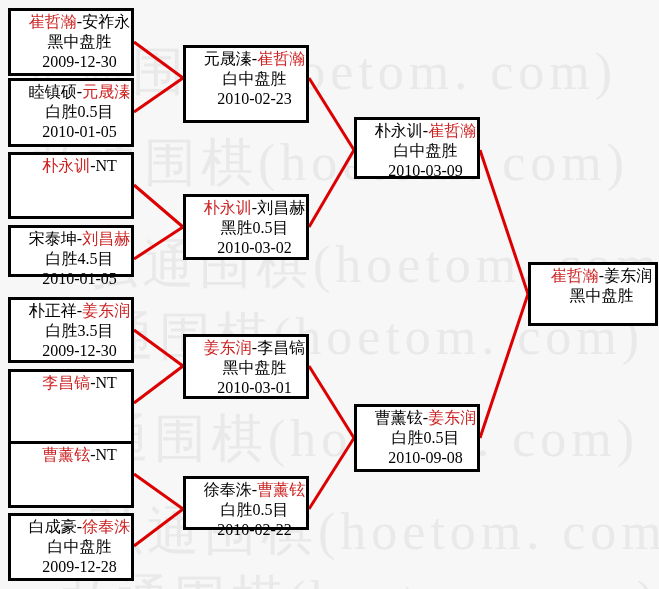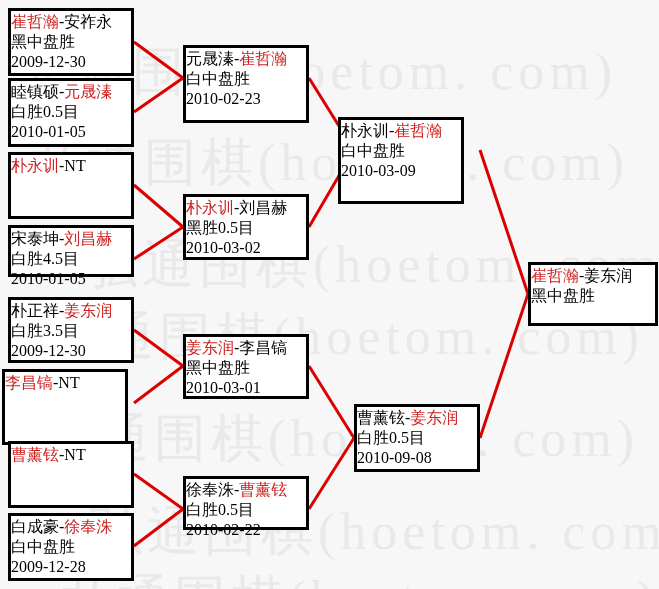--- a/index.html
+++ b/index.html
@@ -16,22 +16,23 @@
     position:absolute;z-index:0;
     font-size:52px;line-height:1.05;white-space:nowrap;
     color:var(--wm,#e9e9e9);letter-spacing:5px;
     user-select:none;pointer-events:none;
   }
   svg.connectors{position:absolute;left:0;top:0;z-index:1;}
   svg.connectors line{stroke:var(--line,#dd0000);stroke-width:3;}
   .box{
     position:absolute;z-index:2;box-sizing:border-box;
     width:126px;background:#ffffff;border:3px solid #000000;
-    text-align:left;font-size:16px;line-height:20px;color:#000;
+    text-align:center;font-size:16px;line-height:20px;color:#000;
     padding-top:1px;
+    padding-left:17px;
   }
   .box .names{white-space:nowrap;}
   .win{color:var(--win,#cc2222);}
 </style>
 </head>
 <body style="background: rgb(247, 247, 247);">
 
 <div class="stage">
 
   <div class="wm" style="left:18px;top:45px">弘通围棋(hoetom. com)</div>
@@ -77,21 +78,21 @@
   <div class="box" style="left:8px;top:225px;height:52px">
     <div class="names"><span class="p1">宋泰坤</span><span>-</span><span class="p2 win">刘昌赫</span></div>
     <div>白胜4.5目</div>
     <div>2010-01-05</div>
   </div>
   <div class="box" style="left:8px;top:297px;height:66px">
     <div class="names"><span class="p1">朴正祥</span><span>-</span><span class="p2 win">姜东润</span></div>
     <div>白胜3.5目</div>
     <div>2009-12-30</div>
   </div>
-  <div class="box" style="left:2px;top:369px;height:76px">
+  <div class="box" style="left:8px;top:369px;height:76px">
     <div class="names"><span class="p1 win">李昌镐</span><span>-</span><span class="p2">NT</span></div>
     <div></div>
     <div></div>
   </div>
   <div class="box" style="left:8px;top:441px;height:67px">
     <div class="names"><span class="p1 win">曹薰铉</span><span>-</span><span class="p2">NT</span></div>
     <div></div>
     <div></div>
   </div>
   <div class="box" style="left:8px;top:513px;height:68px">
@@ -114,21 +115,21 @@
     <div class="names"><span class="p1 win">姜东润</span><span>-</span><span class="p2">李昌镐</span></div>
     <div>黑中盘胜</div>
     <div>2010-03-01</div>
   </div>
   <div class="box" style="left:183px;top:476px;height:54px">
     <div class="names"><span class="p1">徐奉洙</span><span>-</span><span class="p2 win">曹薰铉</span></div>
     <div>白胜0.5目</div>
     <div>2010-02-22</div>
   </div>
 
-  <div class="box" style="left:338px;top:117px;height:87px">
+  <div class="box" style="left:354px;top:117px;height:62px">
     <div class="names"><span class="p1">朴永训</span><span>-</span><span class="p2 win">崔哲瀚</span></div>
     <div>白中盘胜</div>
     <div>2010-03-09</div>
   </div>
   <div class="box" style="left:354px;top:404px;height:68px">
     <div class="names"><span class="p1">曹薰铉</span><span>-</span><span class="p2 win">姜东润</span></div>
     <div>白胜0.5目</div>
     <div>2010-09-08</div>
   </div>
 

